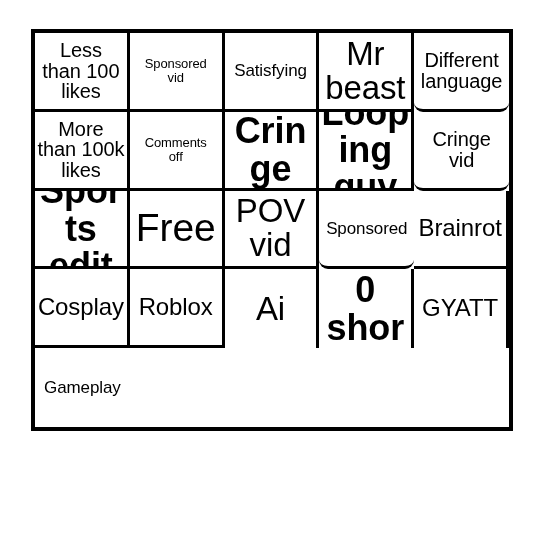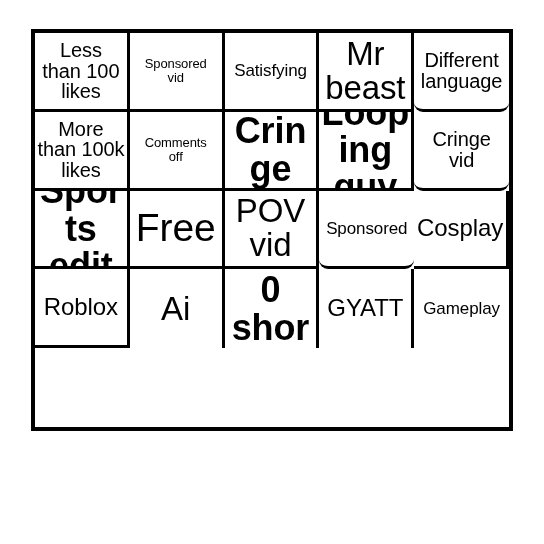--- a/index.html
+++ b/index.html
@@ -114,20 +114,23 @@
       <span class="cell-text">Free</span>
     </div>
     <div class="bingo-cell fs-xxl">
       <span class="cell-text">POV
 vid</span>
     </div>
     <div class="bingo-cell fs-s col-last">
       <span class="cell-text">Sponsored</span>
     </div>
     <div class="bingo-cell fs-l">
+      <span class="cell-text">Brainrot</span>
+    </div>
+    <div class="bingo-cell fs-l">
       <span class="cell-text">Cosplay</span>
     </div>
     <div class="bingo-cell fs-l">
       <span class="cell-text">Roblox</span>
     </div>
     <div class="bingo-cell fs-xxl row-last">
       <span class="cell-text">Ai</span>
     </div>
     <div class="bingo-cell fs-xl row-last">
       <span class="cell-text">10/10

